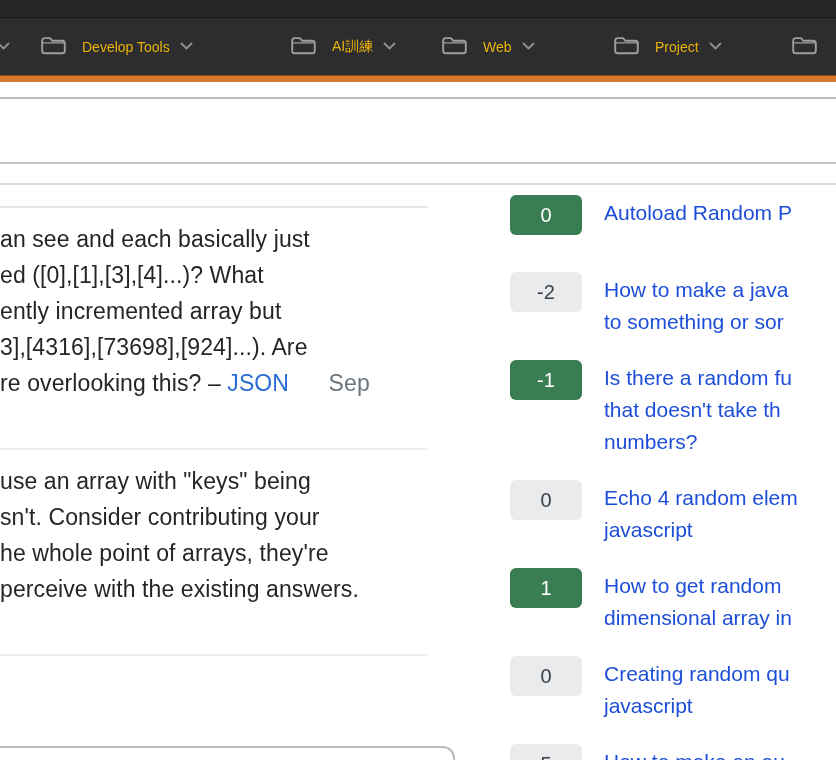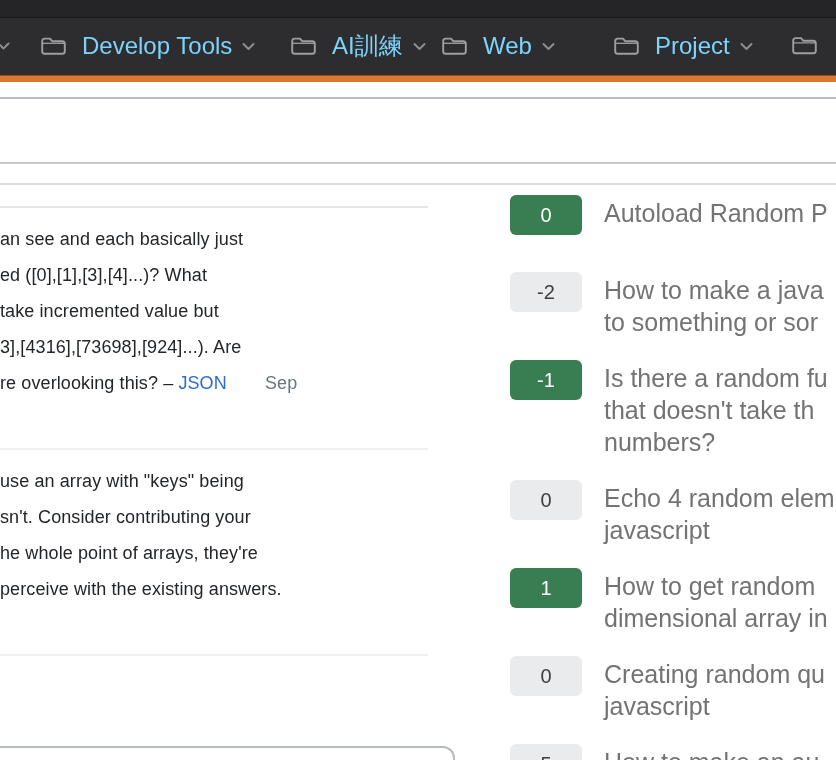--- a/index.html
+++ b/index.html
@@ -11,38 +11,38 @@
   .page{position:absolute;left:0;top:0;width:836px;height:760px;overflow:hidden;background:#fff;}
 
   
   .topbar{position:absolute;left:0;top:0;width:100%;height:75px;background:#2d2d2f;}
   .tabstrip{height:17px;background:#252527;border-bottom:1px solid #19191b;}
   .bm-row{position:relative;height:56px;}
   .bm-item{
     position:absolute;top:50%;transform:translateY(-50%);
     display:flex;align-items:center;cursor:default;
   }
-  .bm-label{color:#7dd3fc;font-size:24px;margin:0 10px 0 15px;white-space:nowrap;}
+  .bm-label{color:#eab308;font-size:14px;margin:0 10px 0 15px;white-space:nowrap;}
   .bm-overflow{position:absolute;left:-3px;top:50%;transform:translateY(-50%);display:flex;}
   .bm-trailing{position:absolute;left:791px;top:50%;transform:translateY(-50%);display:flex;}
 
   .orange-bar{position:absolute;left:0;top:75px;width:100%;height:7px;background:#d9792f;border-top:1px solid rgba(0,0,0,.35);box-sizing:border-box;}
 
   
   .hline{position:absolute;left:0;width:100%;}
   .hl-1{top:97px;height:2px;background:#b9bdc1;}
   .hl-2{top:162px;height:2px;background:#c7cacd;}
   .hl-3{top:183px;height:2px;background:#dadcde;}
   .left-rule{position:absolute;left:0;width:428px;height:1.5px;}
   .lr-top{top:206px;background:#e4e7e9;}
   .lr-mid{top:448px;background:#eef0f1;}
   .lr-bot{top:654px;background:#eef0f1;}
 
   
-  .comment{position:absolute;left:0;width:470px;color:#232629;font-size:18px;line-height:36px;letter-spacing:.1px;}
+  .comment{position:absolute;left:0;width:470px;color:#232629;font-size:23px;line-height:36px;letter-spacing:.1px;}
   .c1{top:221px;}
   .c2{top:463px;}
   .cline{white-space:nowrap;}
   .author-link{color:#2b6dd6;cursor:pointer;text-decoration:none;}
   .comment-meta{color:#6c757c;padding-left:33px;}
 
   .add-comment{
     position:absolute;left:-24px;top:746px;width:479px;height:60px;
     border:2px solid #b6bbc1;border-radius:12px;background:#fff;box-sizing:border-box;
   }
@@ -51,21 +51,21 @@
   .related{position:absolute;left:510px;top:195px;width:420px;display:flex;flex-direction:column;gap:22px;}
   .rel-item{display:flex;align-items:flex-start;}
   .rel-item.extra-gap{margin-top:15px;}
   .vote{
     width:72px;height:40px;border-radius:6px;flex-shrink:0;
     display:flex;align-items:center;justify-content:center;
     font-size:20px;
   }
   .vote.accepted{background:#397d52;color:#ffffff;}
   .vote.normal{background:#e9ebed;color:#3c4146;}
-  .rel-title{margin-left:22px;margin-top:2px;color:#737373;font-size:25px;line-height:32px;cursor:pointer;}
+  .rel-title{margin-left:22px;margin-top:2px;color:#1d4ed8;font-size:21px;line-height:32px;cursor:pointer;}
   .rel-title .tline{white-space:nowrap;}
 </style>
 </head>
 <body>
 
 <div class="page">
 
   <header class="topbar">
     <div class="tabstrip"></div>
     <div class="bm-row">
@@ -127,21 +127,21 @@
   <div class="orange-bar"></div>
 
   <div class="hline hl-1"></div>
   <div class="hline hl-2"></div>
   <div class="hline hl-3"></div>
   <div class="left-rule lr-top"></div>
 
   <section class="comment c1" id="comment-1">
       <div class="cline">an see and each basically just</div>
       <div class="cline">ed ([0],[1],[3],[4]...)? What</div>
-      <div class="cline">take incremented value but</div>
+      <div class="cline">ently incremented array but</div>
       <div class="cline">3],[4316],[73698],[924]...). Are</div>
       <div class="cline"><span>re overlooking this? – </span><a class="author-link">JSON</a><span class="comment-meta"> Sep</span></div>
     </section>
   <div class="left-rule lr-mid"></div>
   <section class="comment c2" id="comment-2">
       <div class="cline">use an array with "keys" being</div>
       <div class="cline">sn't. Consider contributing your</div>
       <div class="cline">he whole point of arrays, they're</div>
       <div class="cline">perceive with the existing answers.</div>
     </section>

